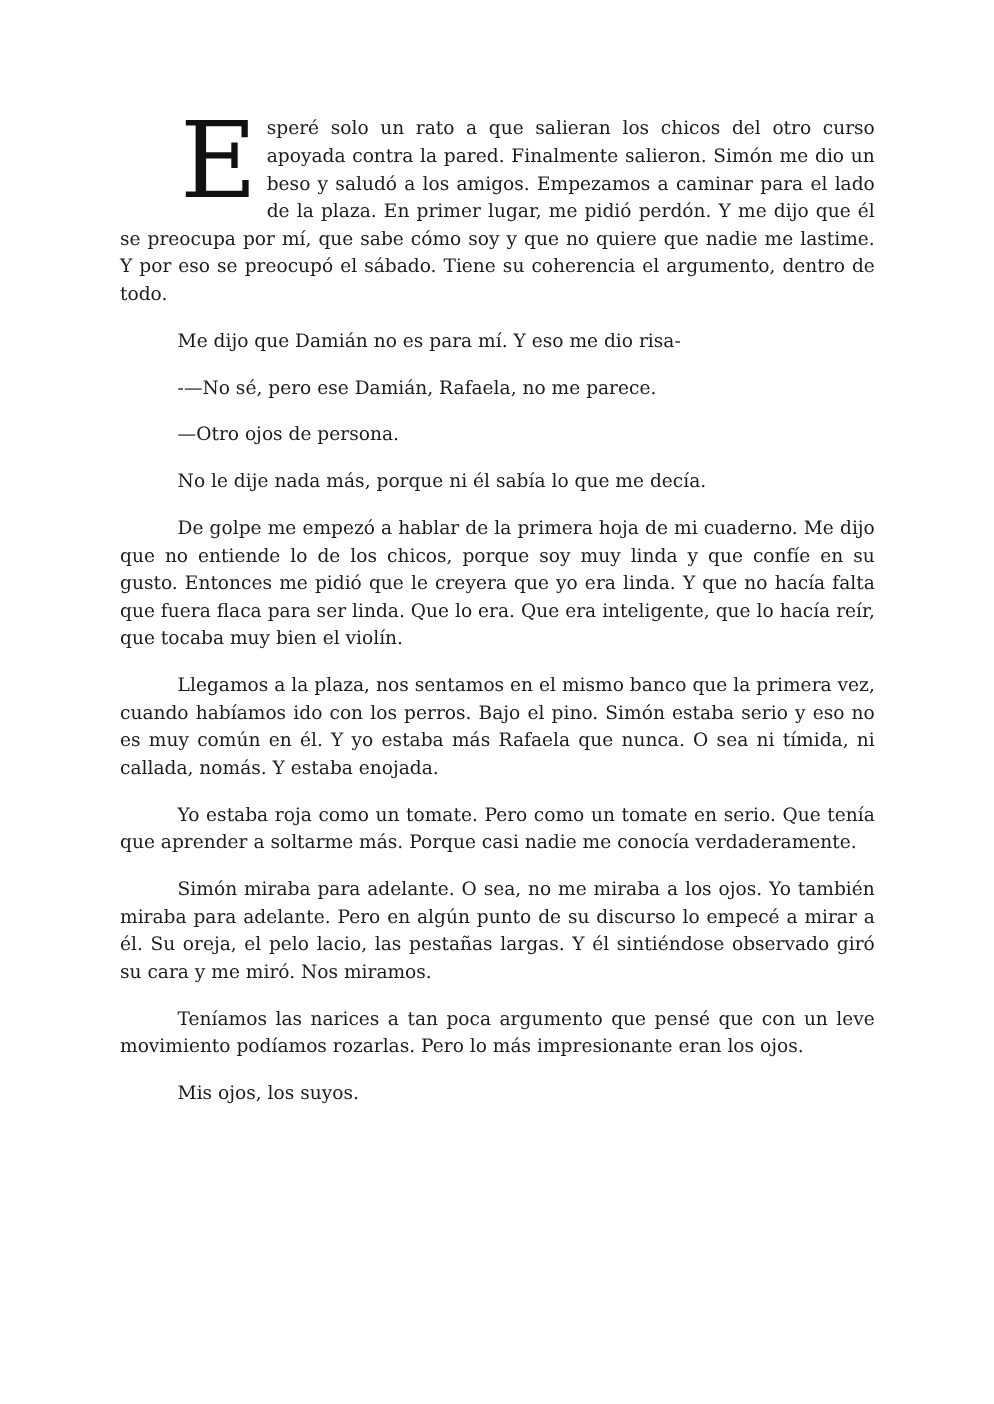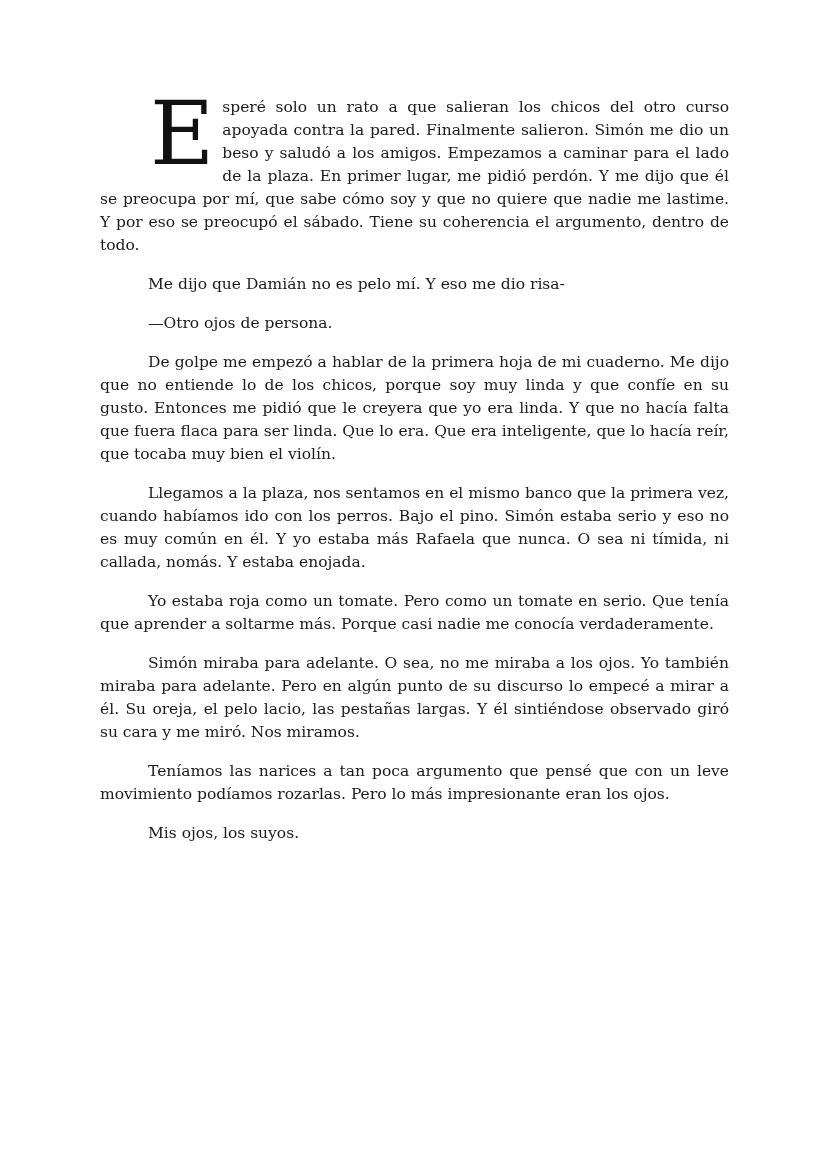--- a/index.html
+++ b/index.html
@@ -44,22 +44,24 @@
 </head>
 <body>
 
 <div class="page">
 
   <p class="para opening">
     <span class="drop-cap">E</span><span>speré solo un rato a que salieran los chicos del otro curso apoyada contra la pared. Finalmente salieron. Simón me dio un beso y saludó a los amigos. Empezamos a caminar para el lado de la plaza. En primer lugar, me pidió perdón. Y me dijo que él se preocupa por mí, que sabe cómo soy y que no quiere que nadie me lastime. Y por eso se preocupó el sábado. Tiene su coherencia el argumento, dentro de todo.</span>
   </p>
 
   <div>
-      <p class="para">Me dijo que Damián no es pelo mí. Y eso me dio risa-</p>
+      <p class="para">Me dijo que Damián no es para mí. Y eso me dio risa-</p>
+      <p class="para">-—No sé, pero ese Damián, Rafaela, no me parece.</p>
       <p class="para">—Otro ojos de persona.</p>
+      <p class="para">No le dije nada más, porque ni él sabía lo que me decía.</p>
       <p class="para">De golpe me empezó a hablar de la primera hoja de mi cuaderno. Me dijo que no entiende lo de los chicos, porque soy muy linda y que confíe en su gusto. Entonces me pidió que le creyera que yo era linda. Y que no hacía falta que fuera flaca para ser linda. Que lo era. Que era inteligente, que lo hacía reír, que tocaba muy bien el violín.</p>
       <p class="para">Llegamos a la plaza, nos sentamos en el mismo banco que la primera vez, cuando habíamos ido con los perros. Bajo el pino. Simón estaba serio y eso no es muy común en él. Y yo estaba más Rafaela que nunca. O sea ni tímida, ni callada, nomás. Y estaba enojada.</p>
       <p class="para">Yo estaba roja como un tomate. Pero como un tomate en serio. Que tenía que aprender a soltarme más. Porque casi nadie me conocía verdaderamente.</p>
       <p class="para">Simón miraba para adelante. O sea, no me miraba a los ojos. Yo también miraba para adelante. Pero en algún punto de su discurso lo empecé a mirar a él. Su oreja, el pelo lacio, las pestañas largas. Y él sintiéndose observado giró su cara y me miró. Nos miramos.</p>
       <p class="para">Teníamos las narices a tan poca argumento que pensé que con un leve movimiento podíamos rozarlas. Pero lo más impresionante eran los ojos.</p>
       <p class="para">Mis ojos, los suyos.</p>
     </div>
 
 </div>
 

